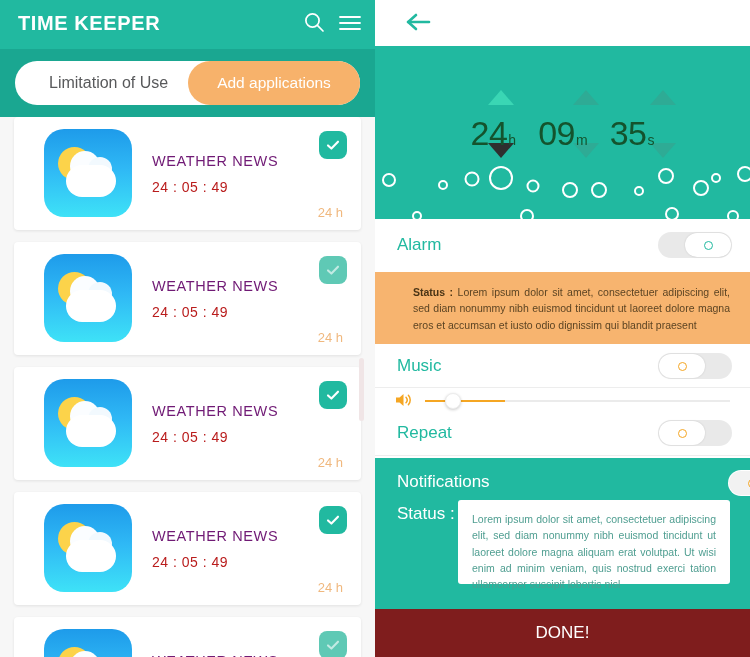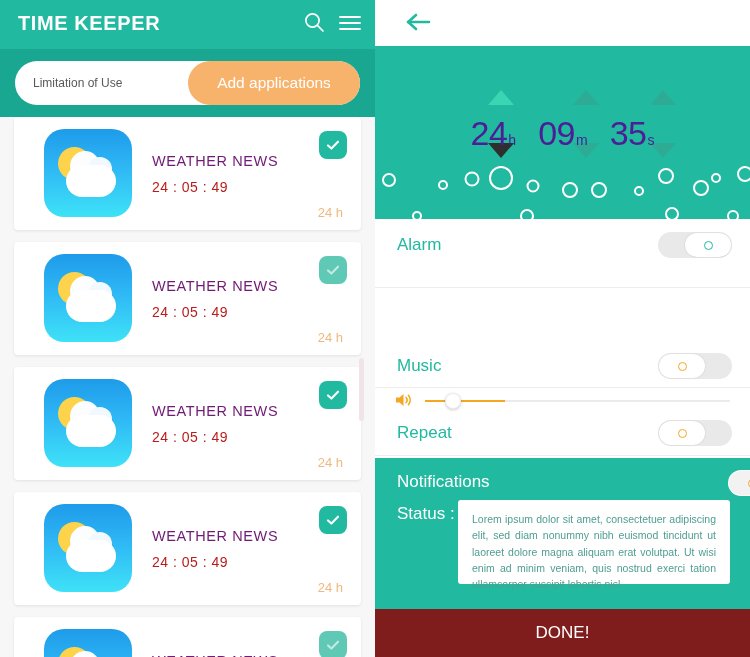--- a/index.html
+++ b/index.html
@@ -40,22 +40,22 @@
   }
   .tabbar {
     position: absolute; left: 15px; top: 12px;
     width: 345px; height: 44px;
     background: #ffffff;
     border-radius: 22px;
     display: flex; align-items: center;
   }
   .tab-inactive {
     flex: 0 0 auto;
-    padding-left: 18px;
-    font-size: 12px; color: #58595b;
+    padding-left: 34px;
+    font-size: 16px; color: #58595b;
   }
   .tab-active {
     position: absolute; right: 0; top: 0;
     height: 44px; min-width: 172px;
     padding: 0 20px;
     background: #f7b26b;
     border-radius: 22px;
     display: flex; align-items: center; justify-content: center;
     font-size: 15.5px; color: #ffffff;
   }
@@ -167,21 +167,21 @@
   .tri-up { border-bottom: 15px solid #3ad6b4; }
   .tri-dn { border-top: 15px solid #2f2f2f; }
   .c2 .tri-up, .c3 .tri-up { border-bottom-color: #2eab95; }
   .c2 .tri-dn, .c3 .tri-dn { border-top-color: #2eab95; }
   .digits {
     position: absolute; left: 0; top: 68px;
     width: 375px; height: 46px;
     display: flex; align-items: baseline; justify-content: center;
     gap: 22px;
   }
-  .dgroup { color: #4c1d95; }
+  .dgroup { color: #14532d; }
   .dnum { font-size: 34px; letter-spacing: -0.5px; }
   .dunit { font-size: 14px; margin-left: 1px; }
   .bubbles { position: absolute; left: 0; top: 0; width: 375px; height: 173px; }
 
   .row {
     position: absolute; left: 0;
     width: 375px;
     border-bottom: 1px solid #ededed;
   }
   .row-label {
@@ -472,20 +472,23 @@
 
     <div class="row" style="top:219px; height:69px;">
       <div class="row-label" style="top:16px;">Alarm</div>
       <div class="toggle right" style="top:13px;">
         <div class="knob">
             <span class="ring"></span>
           </div>
       </div>
     </div>
 
+    <div class="status-box">
+      <div class="status-text"><b>Status :</b> <span>Lorem ipsum dolor sit amet, consectetuer adipiscing elit, sed diam nonummy nibh euismod tincidunt ut laoreet dolore magna eros et accumsan et iusto odio dignissim qui blandit praesent</span></div>
+    </div>
 
     <div class="row" style="top:344px; height:44px;">
       <div class="row-label" style="top:12px;">Music</div>
       <div class="toggle left" style="top:9px;">
         <div class="knob">
             <span class="ring" style="border-color:#f5a623"></span>
           </div>
       </div>
     </div>
 

